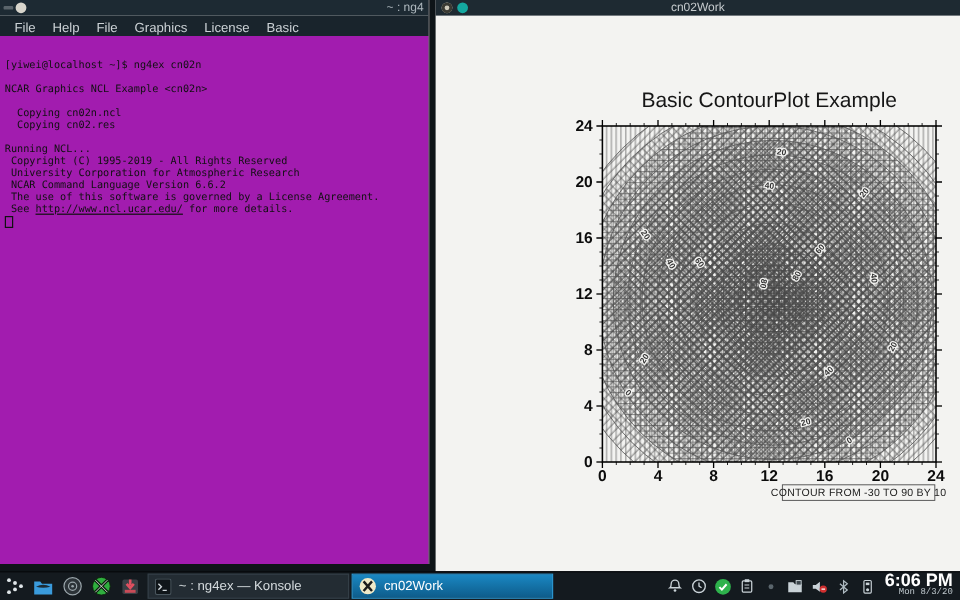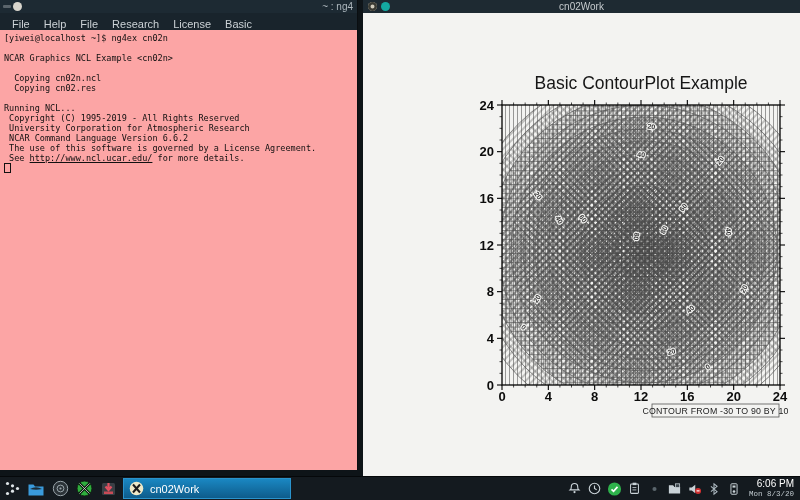--- a/index.html
+++ b/index.html
@@ -9,23 +9,23 @@
   .titlebar{position:absolute;left:0;top:0;right:0;height:13px;background:#1d2a33;}
   .tb-circle{position:absolute;width:9px;height:9px;border-radius:50%;top:2px;}
   .tb-dash{position:absolute;width:8px;height:3px;background:#5a646b;border-radius:1px;left:3px;top:5px;}
   .tb-title{position:absolute;font-size:10px;color:#aeb8be;top:1px;white-space:nowrap;}
 
   
   #konsole{left:0;width:357px;height:470px;background:#fdfdfd;border-right:1px solid #0a0e11;}
   #konsole .menubar{position:absolute;left:0;top:13px;right:0;height:17px;background:#19242c;
       display:flex;align-items:flex-end;padding-left:7px;gap:4px;}
   #konsole .menubar span{color:#ccd2d6;font-size:11px;padding:0 5px;cursor:default;}
-  #terminal{position:absolute;left:0;top:30px;right:0;bottom:0;background:#fca5a5;
+  #terminal{position:absolute;left:0;top:30px;right:0;bottom:0;background:#a21caf;
       font-family:"DejaVu Sans Mono",monospace;font-size:8.5px;line-height:10px;color:#101010;
-      padding:3px 0 0 4px;white-space:pre;}
+      padding:20px 0 0 4px;white-space:pre;}
   #terminal a{color:#101010;}
   .cursor{display:inline-block;width:5px;height:8px;border:1px solid #111;vertical-align:-1px;}
 
   
   #plotwin{left:363px;width:437px;height:477px;background:#f3f3f1;}
   #plotwin .titlebar{background:#1e2a32;}
   #plotwin .tb-title{left:0;right:0;text-align:center;color:#c6cbce;}
   #plot-area{position:absolute;left:0;top:13px;width:437px;height:464px;}
   .tick{font:bold 13px "Liberation Sans",sans-serif;fill:#0c0c0c;}
   .ptitle{font:17.5px "Liberation Sans",sans-serif;fill:#161616;}
@@ -39,37 +39,37 @@
   #launchers .licon{width:18px;height:18px;display:flex;align-items:center;justify-content:center;}
   .taskbtn{height:21px;display:flex;align-items:center;gap:6px;padding:0 9px 0 5px;margin-right:2px;
       font-size:11px;color:#d4dadd;background:#232c33;border:1px solid #333e46;box-sizing:border-box;
       max-width:172px;min-width:168px;cursor:default;}
   .taskbtn.active{background:linear-gradient(#1a87c2,#0e5c8b);border-color:#2a93cc;color:#fff;}
   #tasks{display:flex;align-items:center;}
   #spacer{flex:1;}
   #tray{display:flex;align-items:center;gap:5px;padding-right:7px;}
   #tray .ticon{width:15px;height:15px;display:flex;align-items:center;justify-content:center;}
   #clockbox{text-align:right;color:#fff;padding-right:6px;line-height:10px;cursor:default;}
-  #clockbox .time{font-size:10px;font-weight:normal;}
+  #clockbox .time{font-size:15px;font-weight:bold;}
   #clockbox .date{font-size:7.5px;color:#bfc8cd;font-family:Liberation Mono, monospace;}
 </style>
 </head>
 <body>
 
 <div id="konsole" class="window">
   <div class="titlebar">
     <span class="tb-dash"></span>
     <span class="tb-circle" style="left:13px;background:#d8d5cc;"></span>
     <span class="tb-title" style="right:4px;">~ : ng4</span>
   </div>
   <div class="menubar" id="konsole-menu">
       <span>File</span>
       <span>Help</span>
       <span>File</span>
-      <span>Research</span>
+      <span>Graphics</span>
       <span>License</span>
       <span>Basic</span>
     </div>
   <div id="terminal"><div>[yiwei@localhost ~]$ ng4ex cn02n</div><div>&nbsp;</div><div>NCAR Graphics NCL Example &lt;cn02n&gt;</div><div>&nbsp;</div><div>  Copying cn02n.ncl</div><div>  Copying cn02.res</div><div>&nbsp;</div><div>Running NCL...</div><div> Copyright (C) 1995-2019 - All Rights Reserved</div><div> University Corporation for Atmospheric Research</div><div> NCAR Command Language Version 6.6.2</div><div> The use of this software is governed by a License Agreement.</div><div> See <a href="#">http://www.ncl.ucar.edu/</a> for more details.</div><span class="cursor"></span></div>
 </div>
 
 <div id="plotwin" class="window">
   <div class="titlebar">
     <span class="tb-circle" style="left:5px;background:#cfcabb;box-shadow:inset 0 0 0 2.5px #3a3a33;"></span>
     <span class="tb-circle" style="left:18px;background:#14a8a0;"></span>
@@ -290,20 +290,30 @@
       </div>
       <div class="licon">
         <svg width="17" height="17" viewBox="0 0 17 17">
           <rect x="2" y="3" width="13" height="12" rx="1.5" fill="#3a3f45"></rect>
           <path d="M8.5 3 v5 M5.5 6.5 L8.5 10 L11.5 6.5" stroke="#e05060" stroke-width="2.2" fill="none"></path>
           <rect x="4" y="11.5" width="9" height="2.5" fill="#c94b57"></rect>
         </svg>
       </div>
     </div>
   <div id="tasks">
+      <div class="taskbtn">
+        <span style="display: flex;">
+          <svg width="14" height="14" viewBox="0 0 14 14">
+            <rect x="0.5" y="0.5" width="13" height="13" rx="1.5" fill="#10161a" stroke="#49555d"></rect>
+            <path d="M3 4.5 L5.5 7 L3 9.5" stroke="#cfd6da" stroke-width="1.2" fill="none"></path>
+            <path d="M6.5 10 H10" stroke="#cfd6da" stroke-width="1.2"></path>
+          </svg>
+        </span>
+        <span style="overflow: hidden; white-space: nowrap;">~ : ng4ex — Konsole</span>
+      </div>
       <div class="taskbtn active">
         <span style="display: flex;">
           <svg width="15" height="15" viewBox="0 0 15 15">
             <circle cx="7.5" cy="7.5" r="6.8" fill="#efe9c8"></circle>
             <path d="M4 3.5 L11 11.5 M11 3.5 L4 11.5" stroke="#1c1c1c" stroke-width="2"></path>
           </svg>
         </span>
         <span style="overflow: hidden; white-space: nowrap;">cn02Work</span>
       </div>
     </div>

